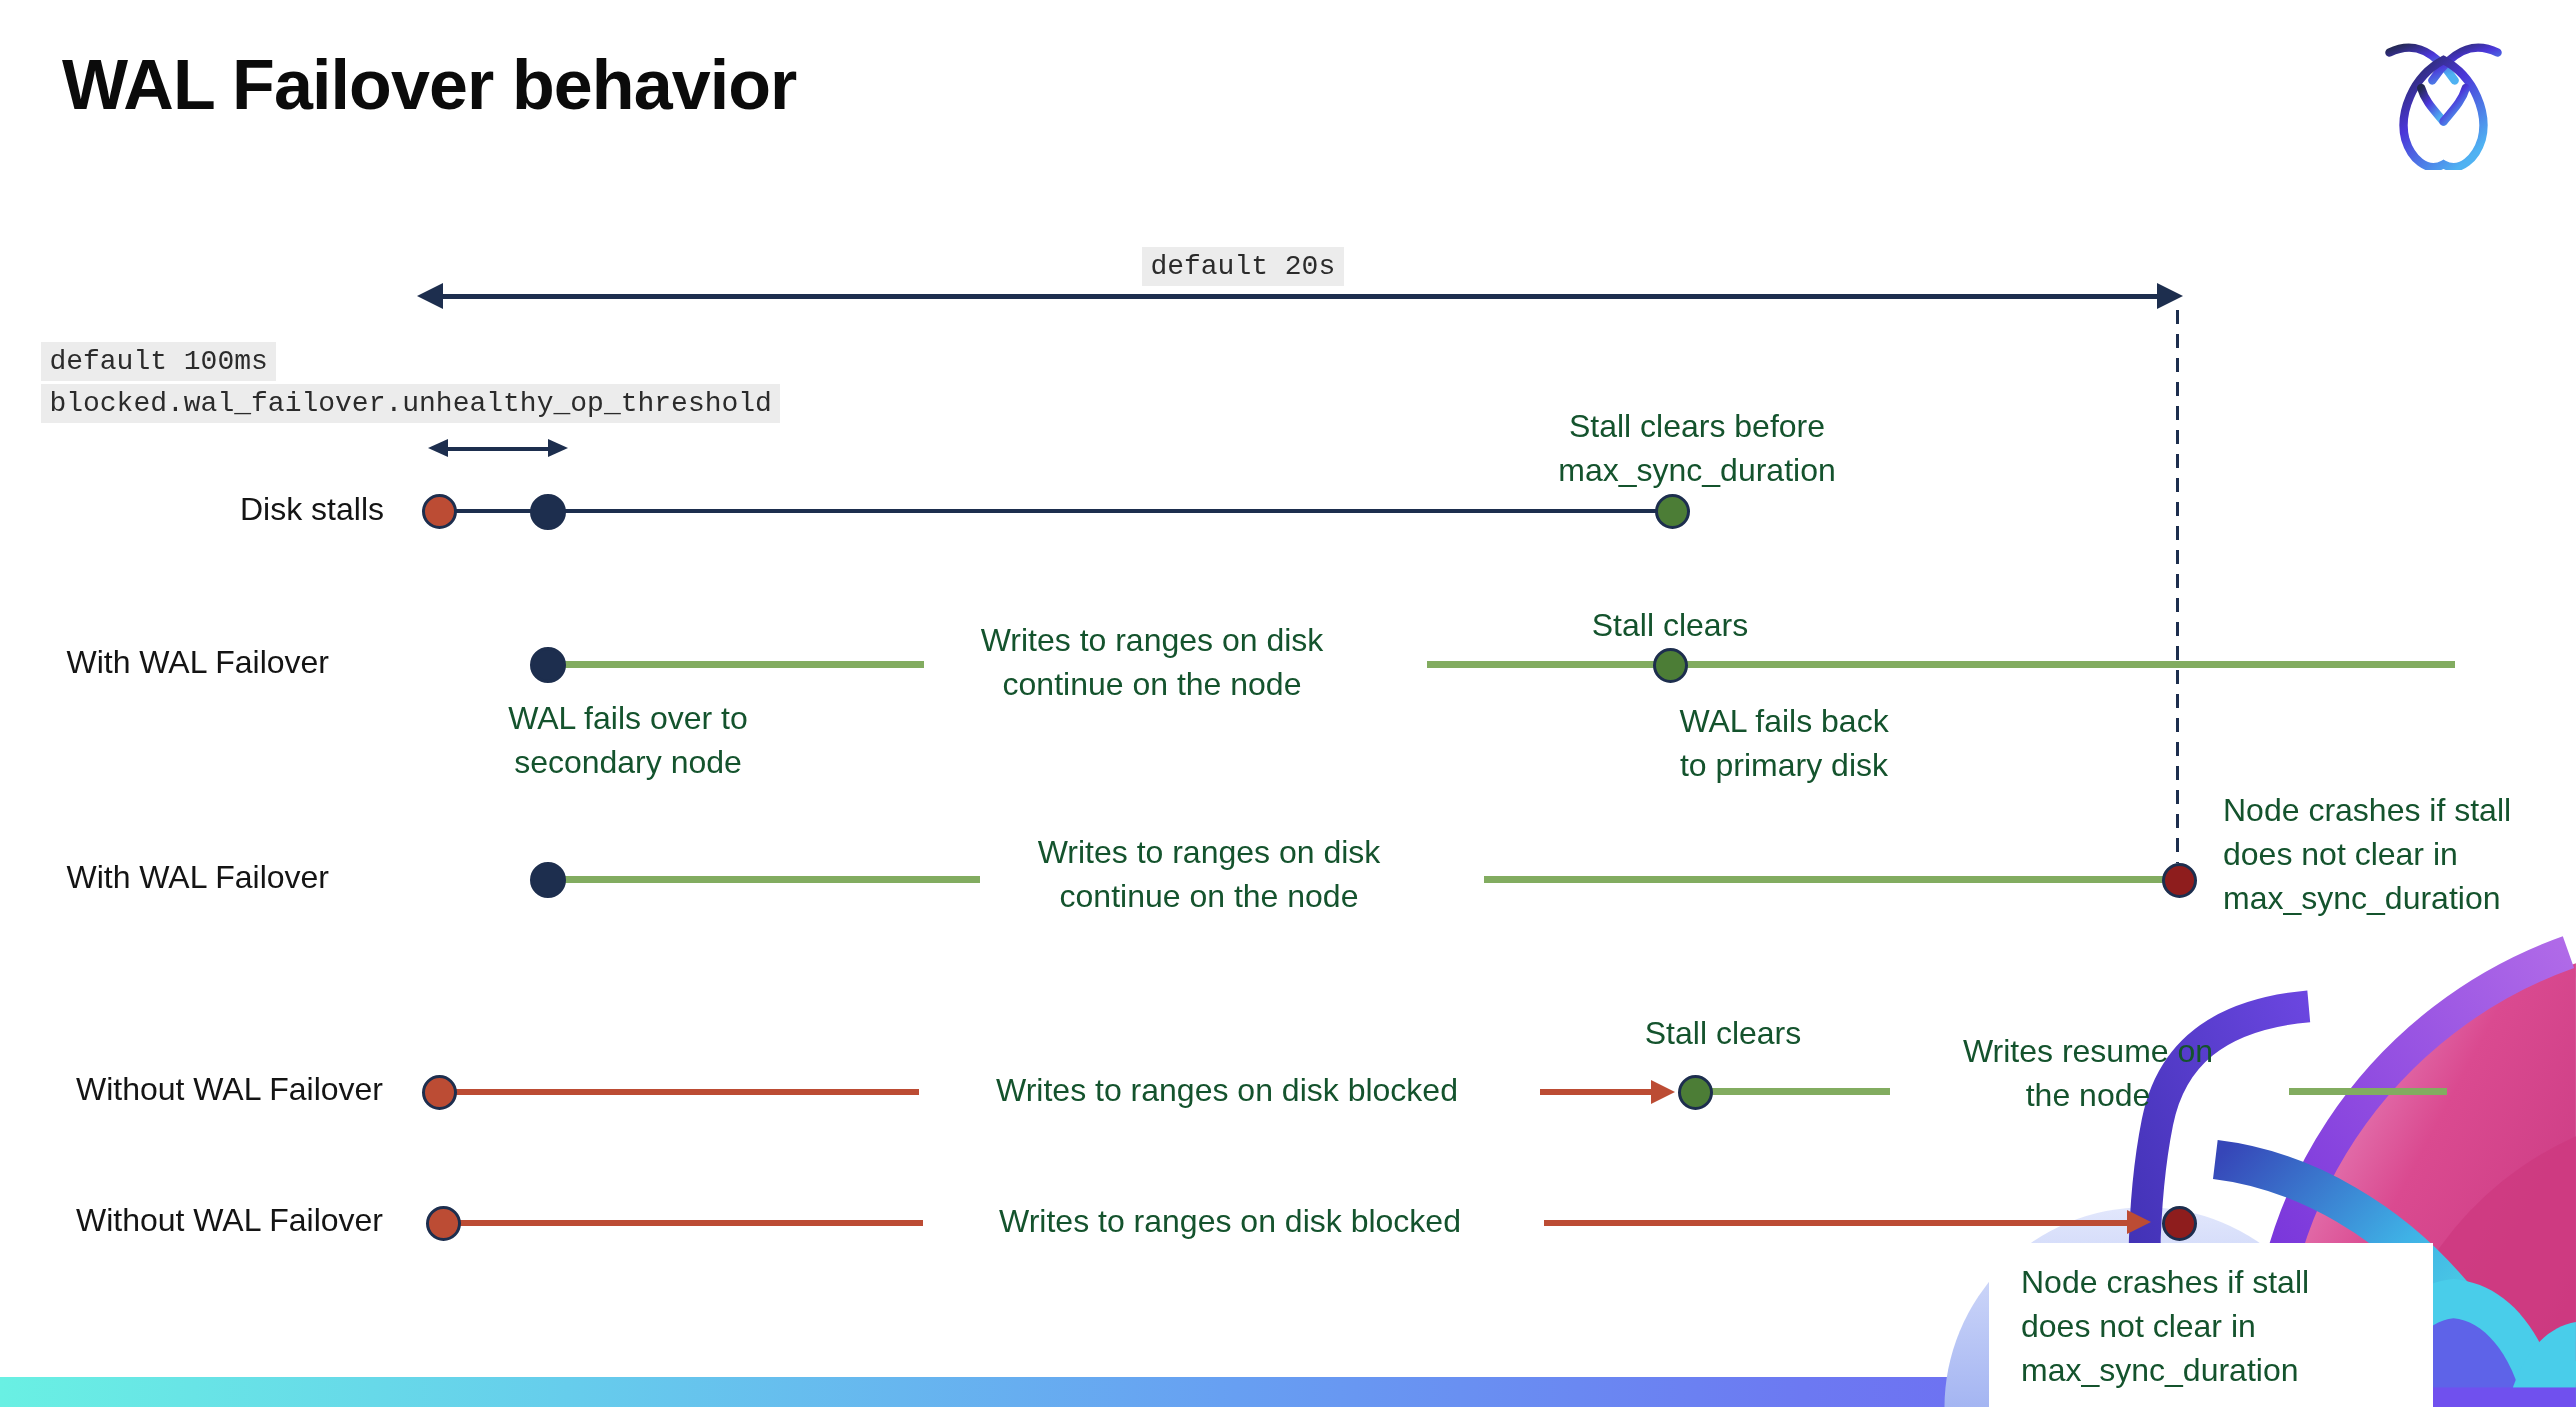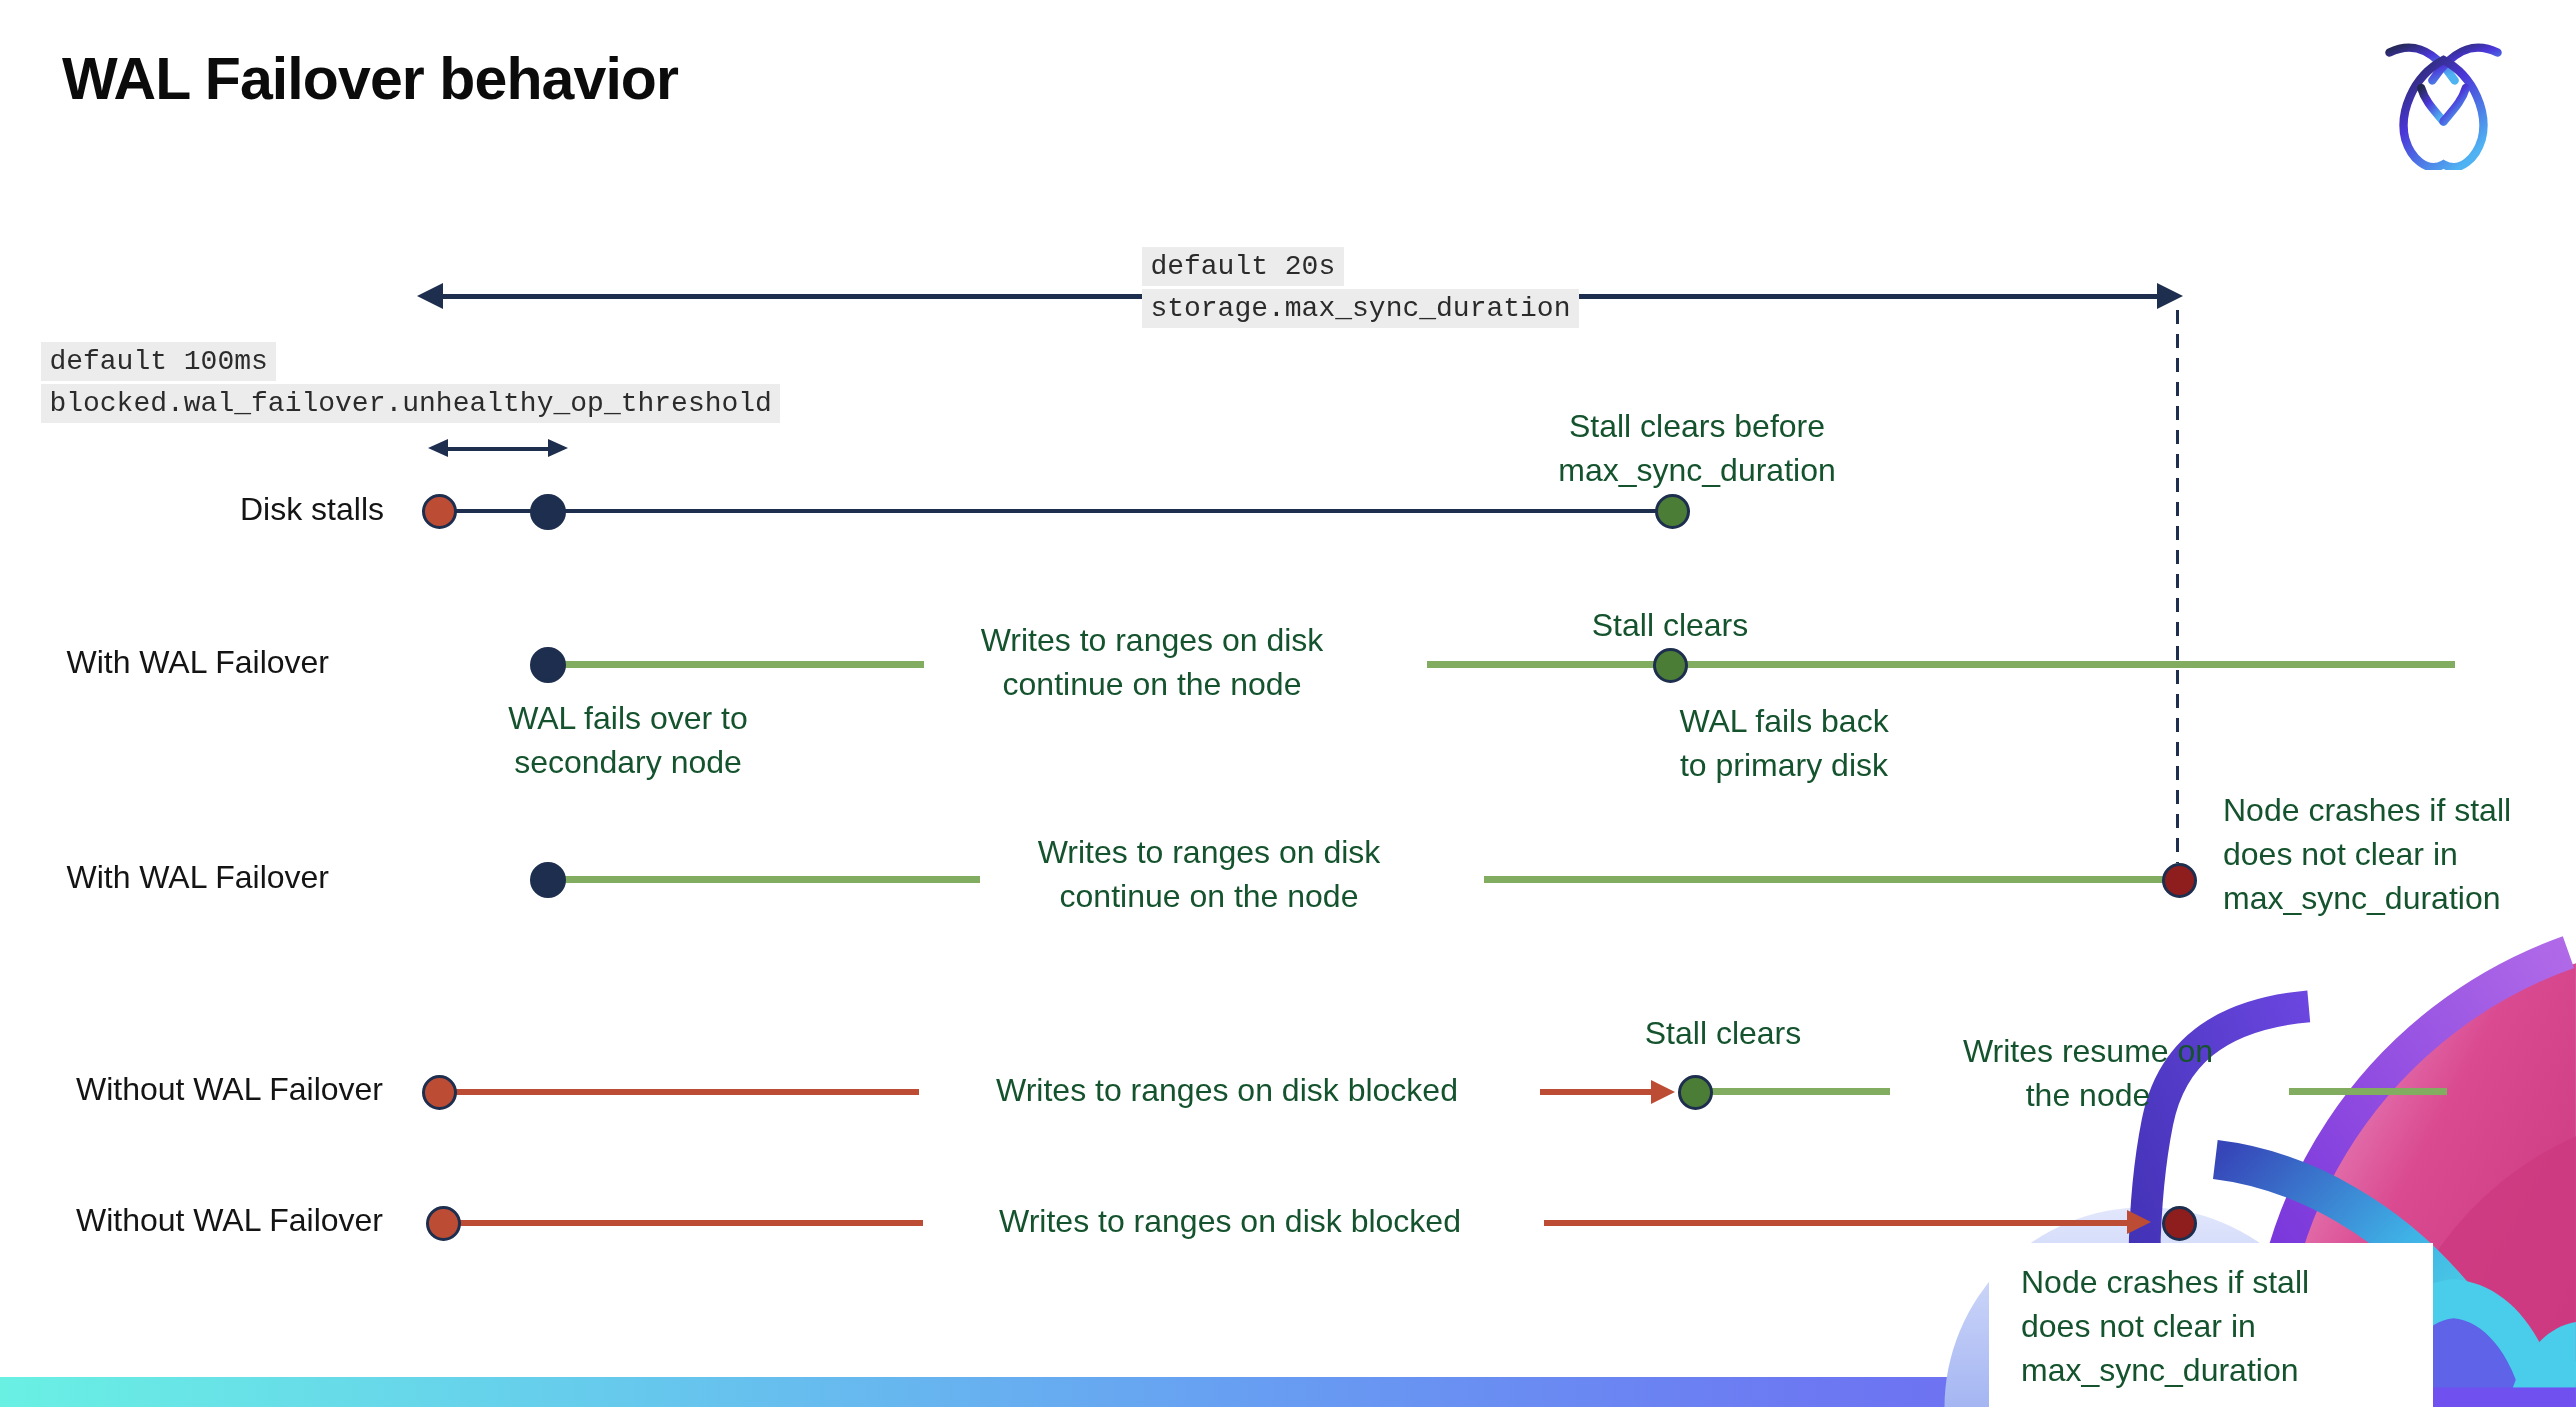--- a/index.html
+++ b/index.html
@@ -2,21 +2,21 @@
 <html style="font-size:15px"><head>
 <meta charset="utf-8">
 <style>
   html,body{margin:0;padding:0;background:#ffffff;}
   #canvas{position:relative;width:2576px;height:1408px;overflow:hidden;
           font-family:"Liberation Sans",sans-serif;color:#111111;background:#ffffff;}
 
   .abs{position:absolute;}
 
   
-  .title{left:62px;top:45px;font-size:59px;font-weight:800;letter-spacing:-0.9px;color:#0b0b0b;white-space:nowrap;}
+  .title{left:62px;top:45px;font-size:70px;font-weight:800;letter-spacing:-0.9px;color:#0b0b0b;white-space:nowrap;}
 
   
   .mono{font-family:"Liberation Mono",monospace;font-size:28px;color:#2b2b2b;
         background:#ececec;padding:2.8px 8.4px;white-space:pre;line-height:1.2;z-index:7;}
 
   
   .note{font-size:32px;line-height:1.38;color:#14532d;z-index:8;white-space:nowrap;}
   .center{text-align:center;transform:translateX(-50%);}
   .rowlabel{font-size:32px;color:#141414;white-space:nowrap;z-index:8;}
 
@@ -130,21 +130,20 @@
     <path d="M 512 516 C 526 454 556 423 585 420 C 616 423 646 454 661 516 Z" fill="#5e63e8"></path>
     <path d="M 642 516 C 656 460 682 430 716 424 L 716 516 Z" fill="#49cdea"></path>
     <rect x="440" y="494" width="276" height="22" fill="#7050ee"></rect>
   </svg>
 
   <div class="abs vdash" style="left:2176px;top:310px;height:553px;"></div>
   <div class="abs line navy-line" style="left:432px;top:294px;width:1744px;height:4.7px;"></div>
   <div class="abs tri tri-left-navy" style="left:417px;top:283px;"></div>
   <div class="abs tri tri-right-navy" style="left:2157px;top:283px;"></div>
   <div class="abs mono" style="left:1142px;top:247px;">default 20s</div>
-  <div class="abs mono" style="left:1142px;top:289px;">storage.max_sync_duration</div>
 
   <div class="abs mono" style="left:41px;top:342px;">default 100ms</div>
   <div class="abs mono" style="left:41px;top:384px;">blocked.wal_failover.unhealthy_op_threshold</div>
   <div class="abs line navy-line" style="left:439px;top:447px;width:118px;height:3.7px;"></div>
   <div class="abs tri tri-left-navy sm" style="left:428px;top:439px;"></div>
   <div class="abs tri tri-right-navy sm" style="left:548px;top:439px;"></div>
 
   <div class="abs rowlabel" style="right:2192px;top:491px;">Disk stalls</div>
   <div class="abs line navy-line" style="left:438px;top:509px;width:1234px;"></div>
   <div class="abs dot dot-red" style="left:422px;top:494px;"></div>

